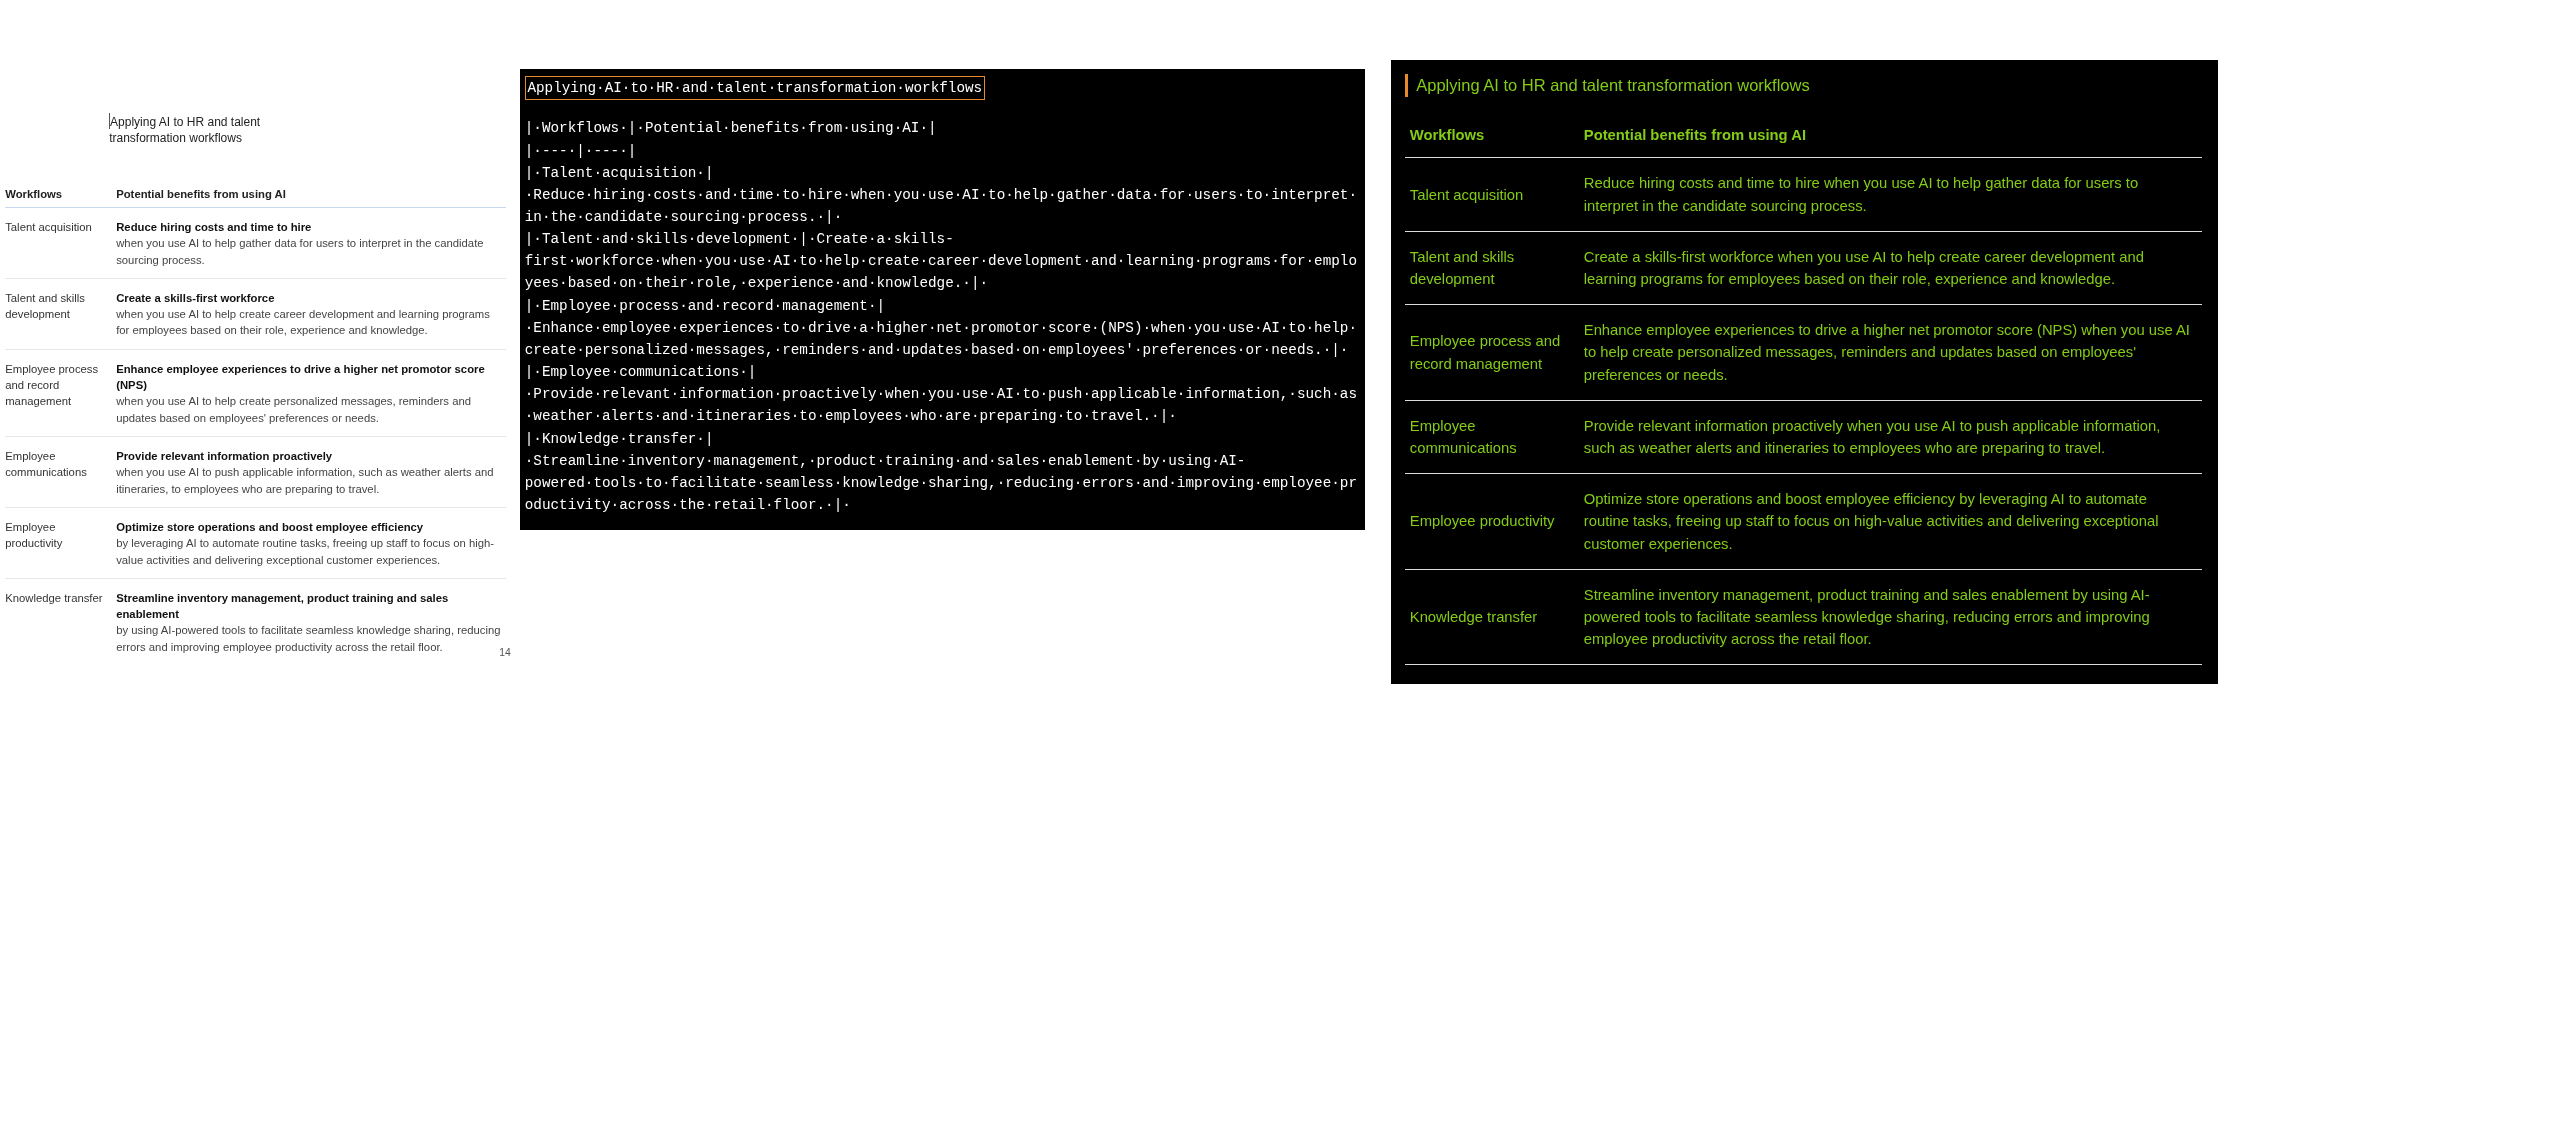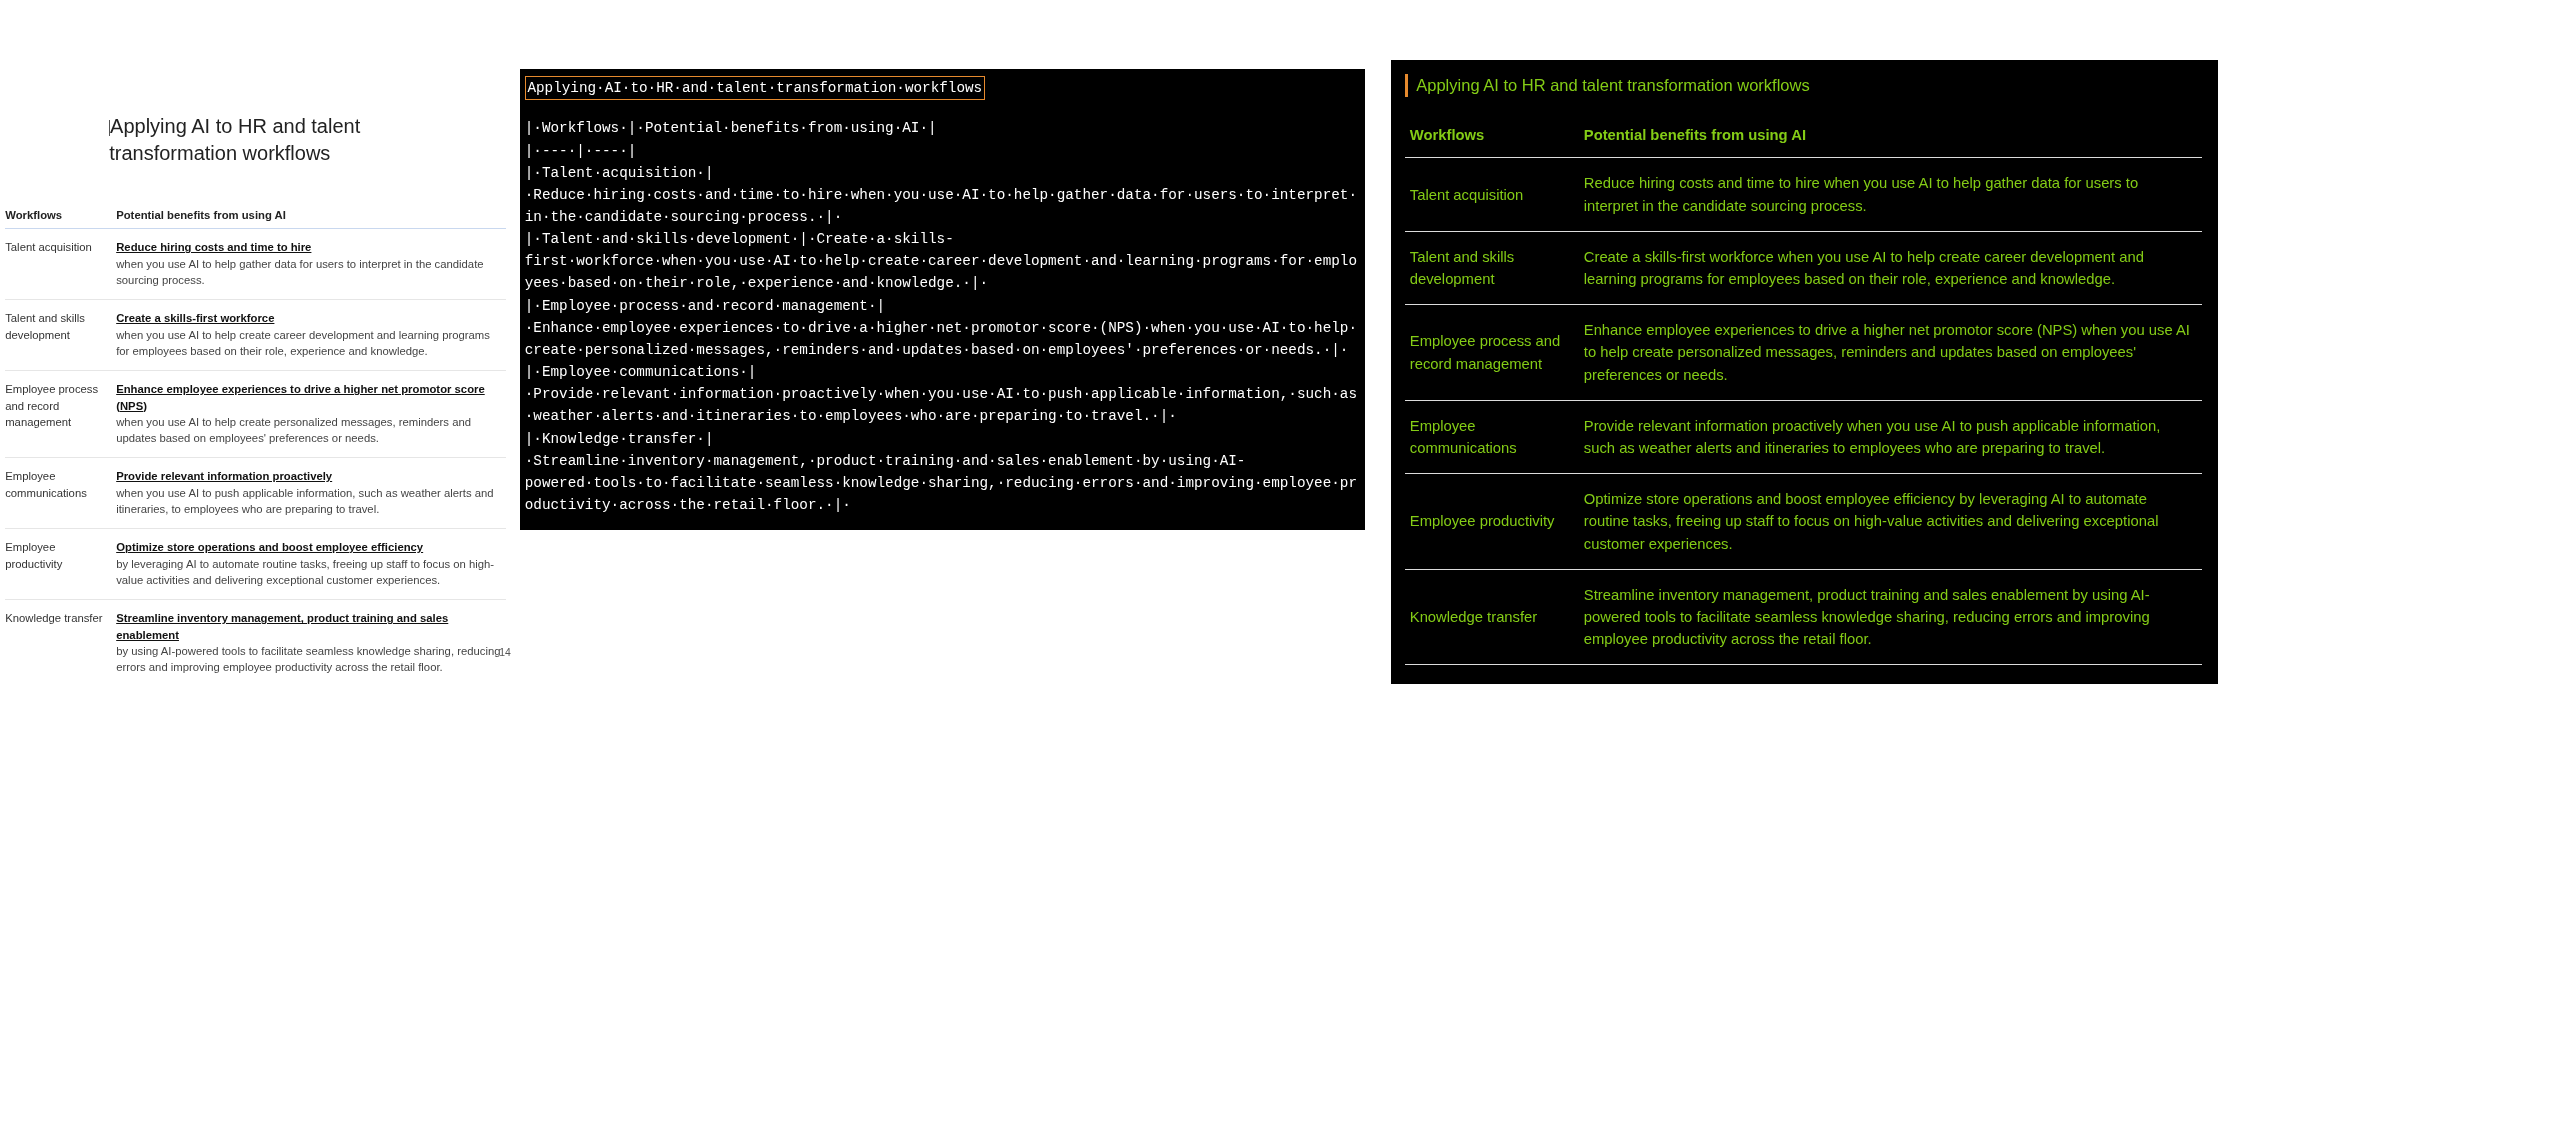--- a/index.html
+++ b/index.html
@@ -27,21 +27,21 @@
   .panel-light {
     width: 504px;
     margin-left: 5.2px;
     margin-top: 113px;
     padding: 0 3.5px 0 0;
     position: relative;
   }
   .panel-light .title-block {
     margin-left: 104px;
     margin-bottom: 35px;
-    font-size: 20px;
+    font-size: 12px;
     line-height: 1.35;
     color: #222;
     position: relative;
   }
   .panel-light .title-block .cursor-bar {
     display: inline-block;
     width: 0.9px;
     height: 15.6px;
     background: #555;
     vertical-align: -2.6px;
@@ -62,21 +62,21 @@
   .panel-light thead th:first-child { width: 111px; }
   .panel-light tbody td {
     vertical-align: top;
     padding: 10.4px 5.2px 10.4px 0;
     border-bottom: 0.9px solid #e6e6e6;
     line-height: 1.45;
     color: #333;
   }
   .panel-light tbody tr:last-child td { border-bottom: none; }
   .panel-light tbody td:first-child { width: 111px; padding-right: 10.4px; }
-  .panel-light .row-lead { font-weight: 600; color: #111; text-decoration: underline; }
+  .panel-light .row-lead { font-weight: 600; color: #111; }
   .panel-light .row-body { color: #444; }
   .page-num {
     position: absolute;
     right: -1.7px;
     top: 534px;
     font-size: 10.4px;
     color: #555;
   }
 
   

